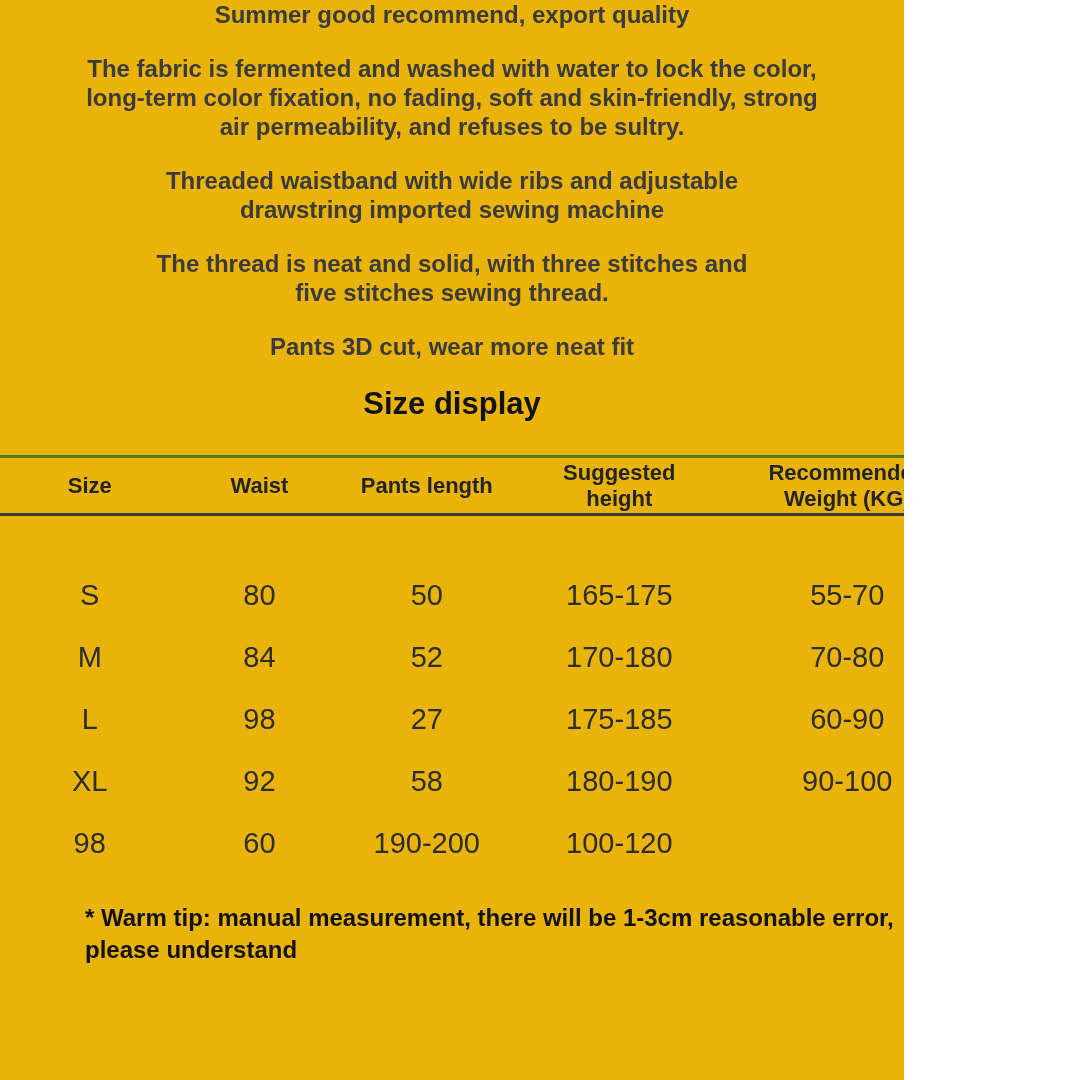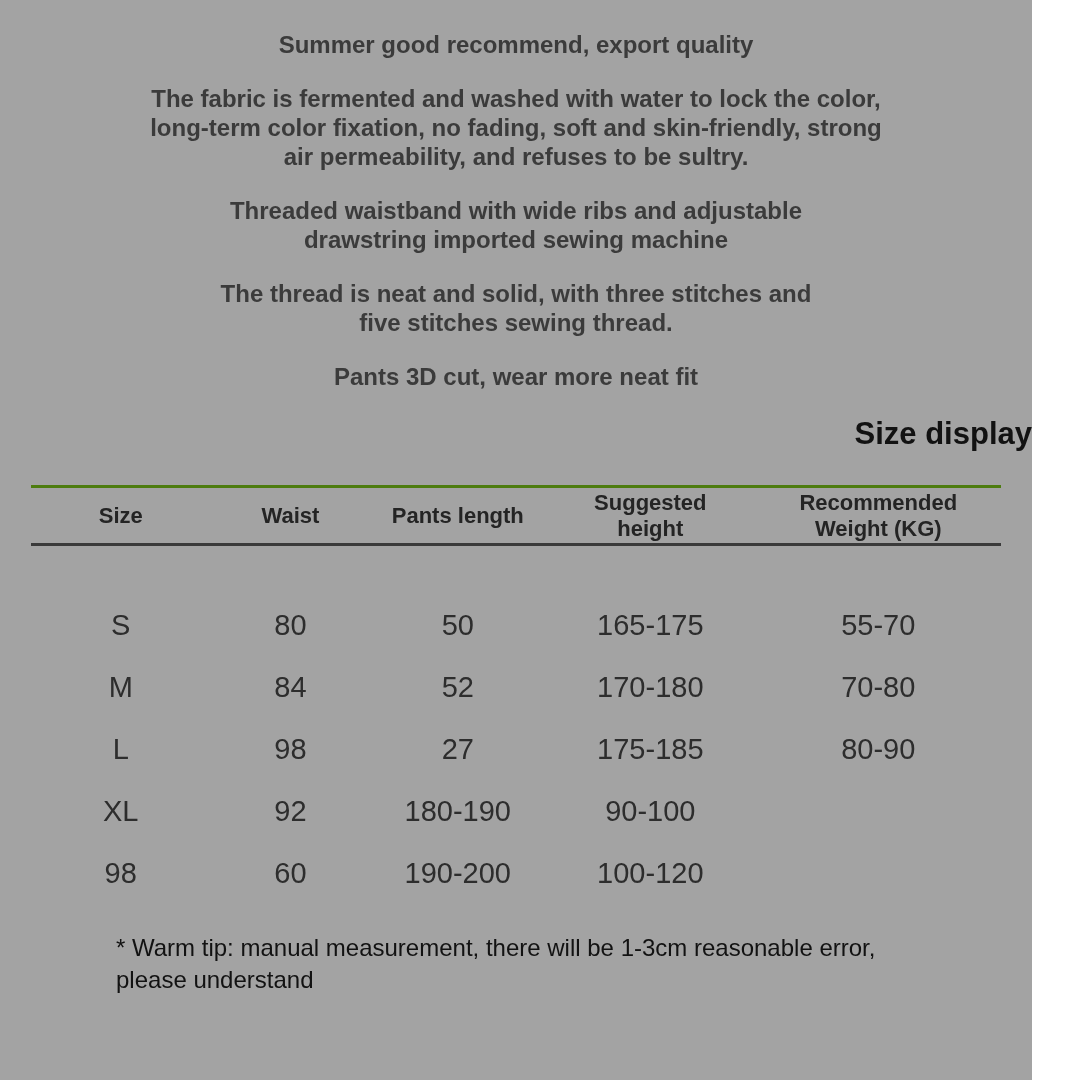--- a/index.html
+++ b/index.html
@@ -2,40 +2,39 @@
 <html><head>
 <meta charset="utf-8">
 <style>
   html, body {
     margin: 0;
     padding: 0;
     background: #ffffff;
   }
   .page {
     position: relative;
-    width: 1032px;
+    width: 904px;
     height: 1080px;
     box-sizing: border-box;
-    padding-top: 30px;
-    background: #a3a3a3;
+    background: #eab308;
     font-family: "Liberation Sans", sans-serif;
     overflow: hidden;
   }
   .intro .para {
     margin: 0 auto 25px;
     text-align: center;
     font-size: 24px;
     font-weight: bold;
     line-height: 29px;
     color: #3b3b3b;
     white-space: pre-line;
   }
   .title {
     margin: 9px 0 0;
-    text-align: right;
+    text-align: center;
     font-size: 31px;
     font-weight: bold;
     color: #121212;
   }
   .size-table {
     width: 970px;
     margin: 33px auto 0;
     border-top: 3px solid #4d7c0f;
   }
   .thead {
@@ -69,21 +68,21 @@
     color: #2d2d2d;
   }
   .footnote {
     width: 970px;
     box-sizing: border-box;
     margin: 28px auto 0;
     padding-left: 85px;
     padding-right: 70px;
     text-align: left;
     font-size: 24px;
-    font-weight: normal;
+    font-weight: bold;
     line-height: 32px;
     color: #121212;
   }
 </style>
 </head>
 <body>
 
 <div class="page">
 
   <div class="intro">
@@ -123,25 +122,26 @@
         <div class="td">84</div>
         <div class="td">52</div>
         <div class="td">170-180</div>
         <div class="td">70-80</div>
       </div>
       <div class="tr">
         <div class="td">L</div>
         <div class="td">98</div>
         <div class="td">27</div>
         <div class="td">175-185</div>
-        <div class="td">80-90</div>
+        <div class="td">60-90</div>
       </div>
       <div class="tr">
         <div class="td">XL</div>
         <div class="td">92</div>
+        <div class="td">58</div>
         <div class="td">180-190</div>
         <div class="td">90-100</div>
       </div>
       <div class="tr">
         <div class="td">98</div>
         <div class="td">60</div>
         <div class="td">190-200</div>
         <div class="td">100-120</div>
       </div>
     </div>

